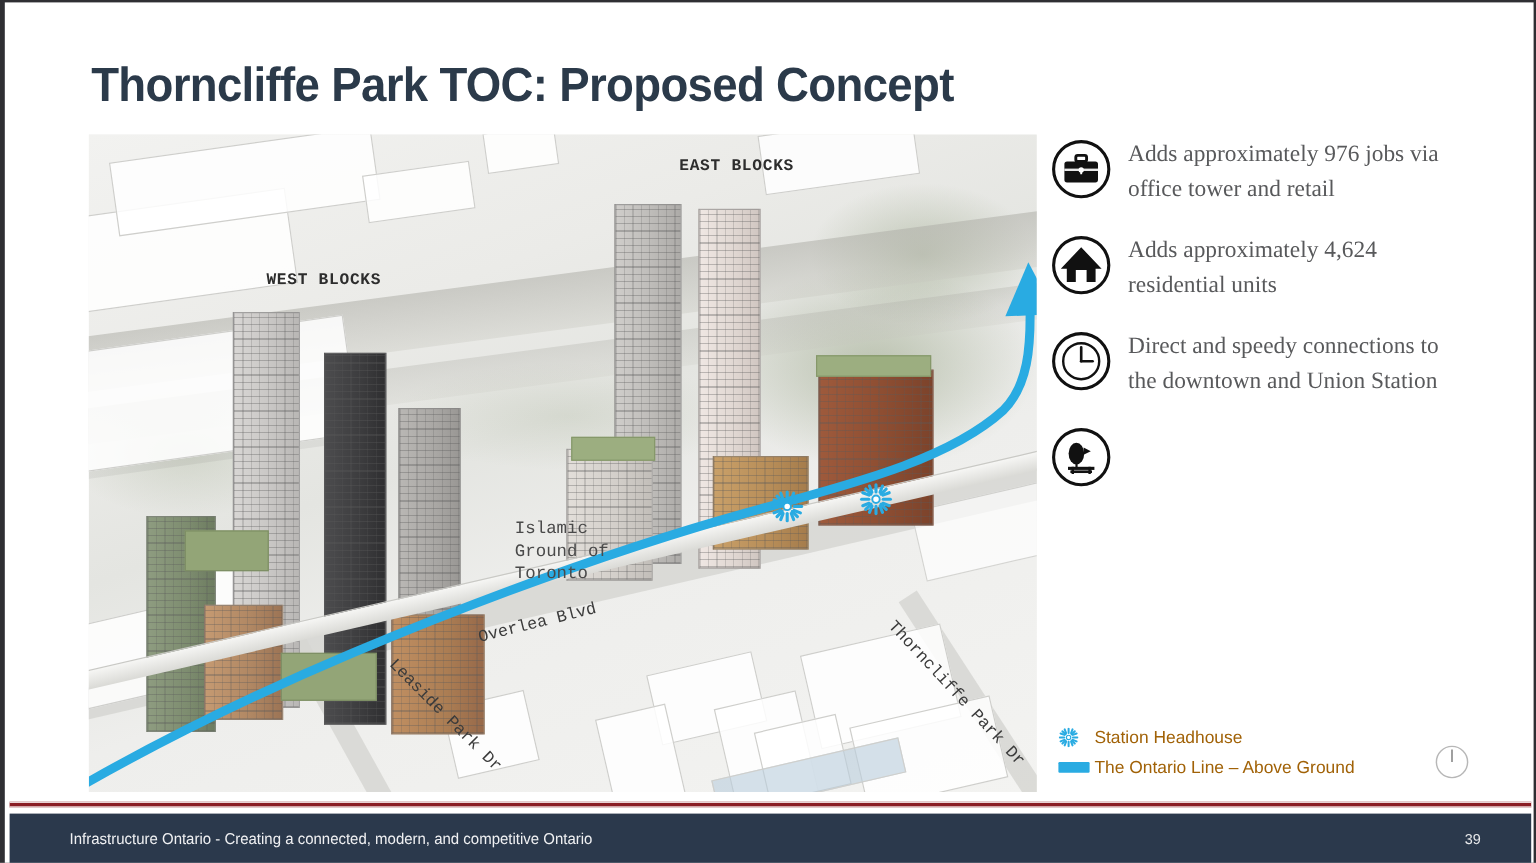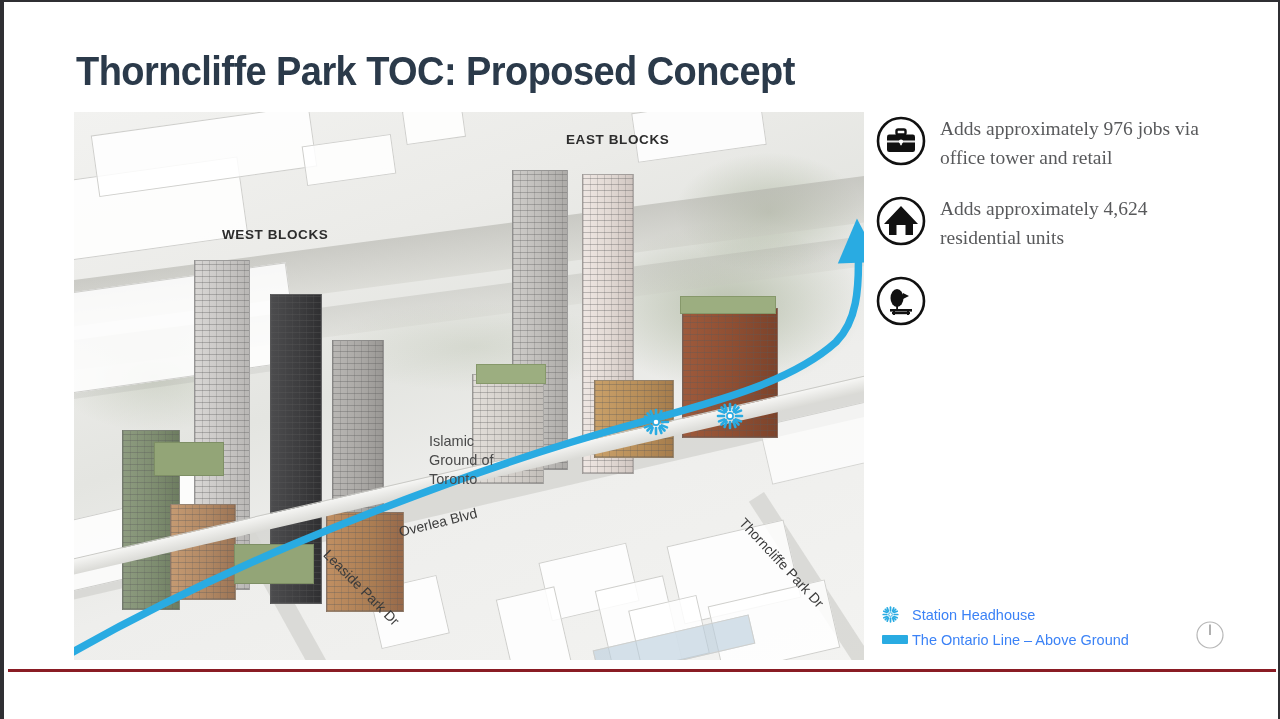--- a/index.html
+++ b/index.html
@@ -38,20 +38,21 @@
     transform-origin: left center;
   }
 
   
   #map-panel {
     position: absolute;
     left: 70px; top: 110px;
     width: 790px; height: 548px;
     overflow: hidden;
     background: #f4f4f2;
+    font-family: Liberation Mono, monospace;
   }
 
   
   .ground {
     position: absolute; inset: 0;
     background:
       linear-gradient(160deg, #f2f2f0 0%, #ebebe8 28%, #e4e5e1 45%, #eeeeec 62%, #f3f3f1 100%);
   }
   .veg {
     position: absolute;
@@ -153,21 +154,21 @@
   }
   .legend-swatch {
     flex: 0 0 auto;
     width: 30px;
     display: flex;
     align-items: center;
     justify-content: flex-start;
   }
   .legend-label {
     font-size: 14.5px;
-    color: #3b82f6;
+    color: #a16207;
   }
   .bar-swatch {
     width: 26px; height: 9px;
     border-radius: 1px;
   }
 
   #watermark {
     position: absolute;
     left: 1191px; top: 618px;
     width: 30px; height: 30px;
@@ -357,20 +358,31 @@
       <div class="bullet-icon">
         <svg viewBox="0 0 50 50">
           <circle cx="25" cy="25" r="23" fill="none" stroke="#111" stroke-width="2.6"></circle>
           <path d="M25 10 L42 28 L37 28 L37 39 L13 39 L13 28 L8 28 Z" fill="#111"></path>
           <rect x="20.5" y="29" width="9" height="10" fill="#ffffff"></rect>
         </svg>
       </div>
       <div class="bullet-text">Adds approximately 4,624 residential units</div>
     </div>
 
+    <div class="bullet">
+      <div class="bullet-icon">
+        <svg viewBox="0 0 50 50">
+          <circle cx="25" cy="25" r="23" fill="none" stroke="#111" stroke-width="2.6"></circle>
+          <circle cx="25" cy="25" r="15" fill="none" stroke="#111" stroke-width="2"></circle>
+          <line x1="25" y1="25" x2="25" y2="13.5" stroke="#111" stroke-width="2.2" stroke-linecap="round"></line>
+          <line x1="25" y1="25" x2="34.5" y2="25" stroke="#111" stroke-width="2.2" stroke-linecap="round"></line>
+        </svg>
+      </div>
+      <div class="bullet-text">Direct and speedy connections to the downtown and Union Station</div>
+    </div>
 
     <div class="bullet">
       <div class="bullet-icon">
         <svg viewBox="0 0 50 50">
           <circle cx="25" cy="25" r="23" fill="none" stroke="#111" stroke-width="2.6"></circle>
           <ellipse cx="21" cy="22" rx="6.5" ry="9" fill="#111"></ellipse>
           <rect x="20.2" y="28" width="1.8" height="7" fill="#111"></rect>
           <path d="M27 17 L33 20 L27 23 Z" fill="#111"></path>
           <rect x="14" y="33" width="22" height="2.6" fill="#111"></rect>
           <rect x="16" y="36" width="18" height="2.2" fill="#111"></rect>
@@ -418,14 +430,18 @@
   </div>
 
   <div id="watermark">
     <svg viewBox="0 0 30 30">
       <circle cx="15" cy="15" r="13" fill="none" stroke="#b7b7b7" stroke-width="1.2"></circle>
       <line x1="15" y1="15" x2="15" y2="4.5" stroke="#8e8e8e" stroke-width="1.4"></line>
     </svg>
   </div>
 
   <div id="rule-red"></div>
+  <div id="footer">
+    <div id="footer-text">Infrastructure Ontario - Creating a connected, modern, and competitive Ontario</div>
+    <div id="footer-page">39</div>
+  </div>
 
 </div>
 
 </body></html>

